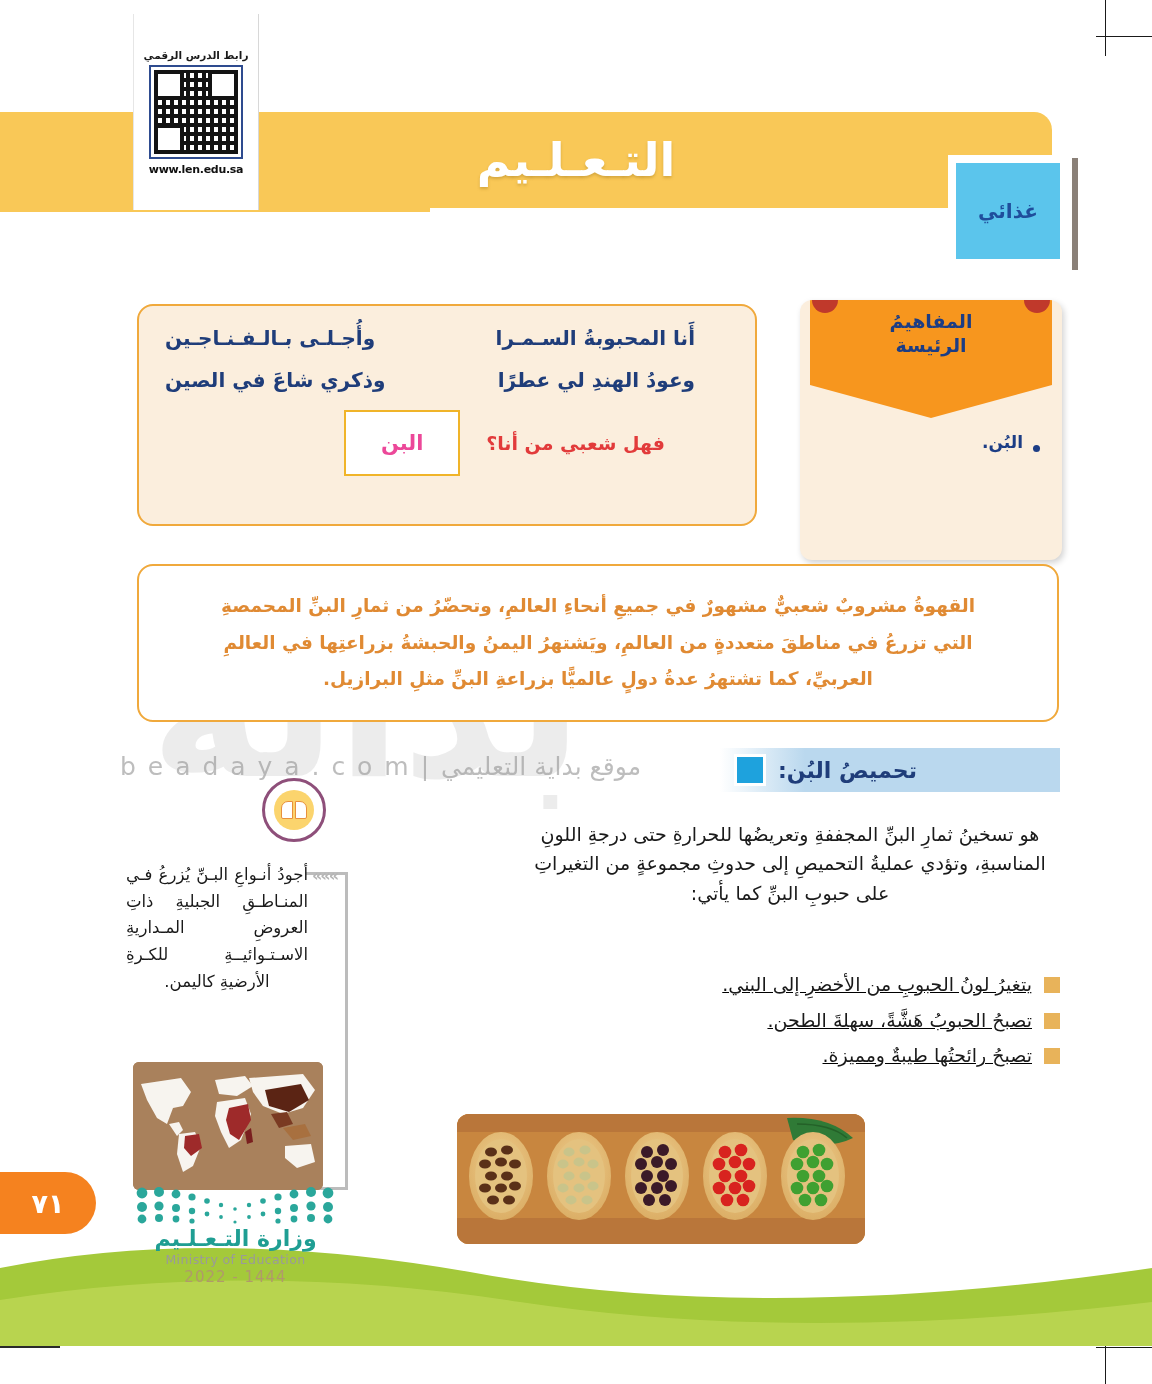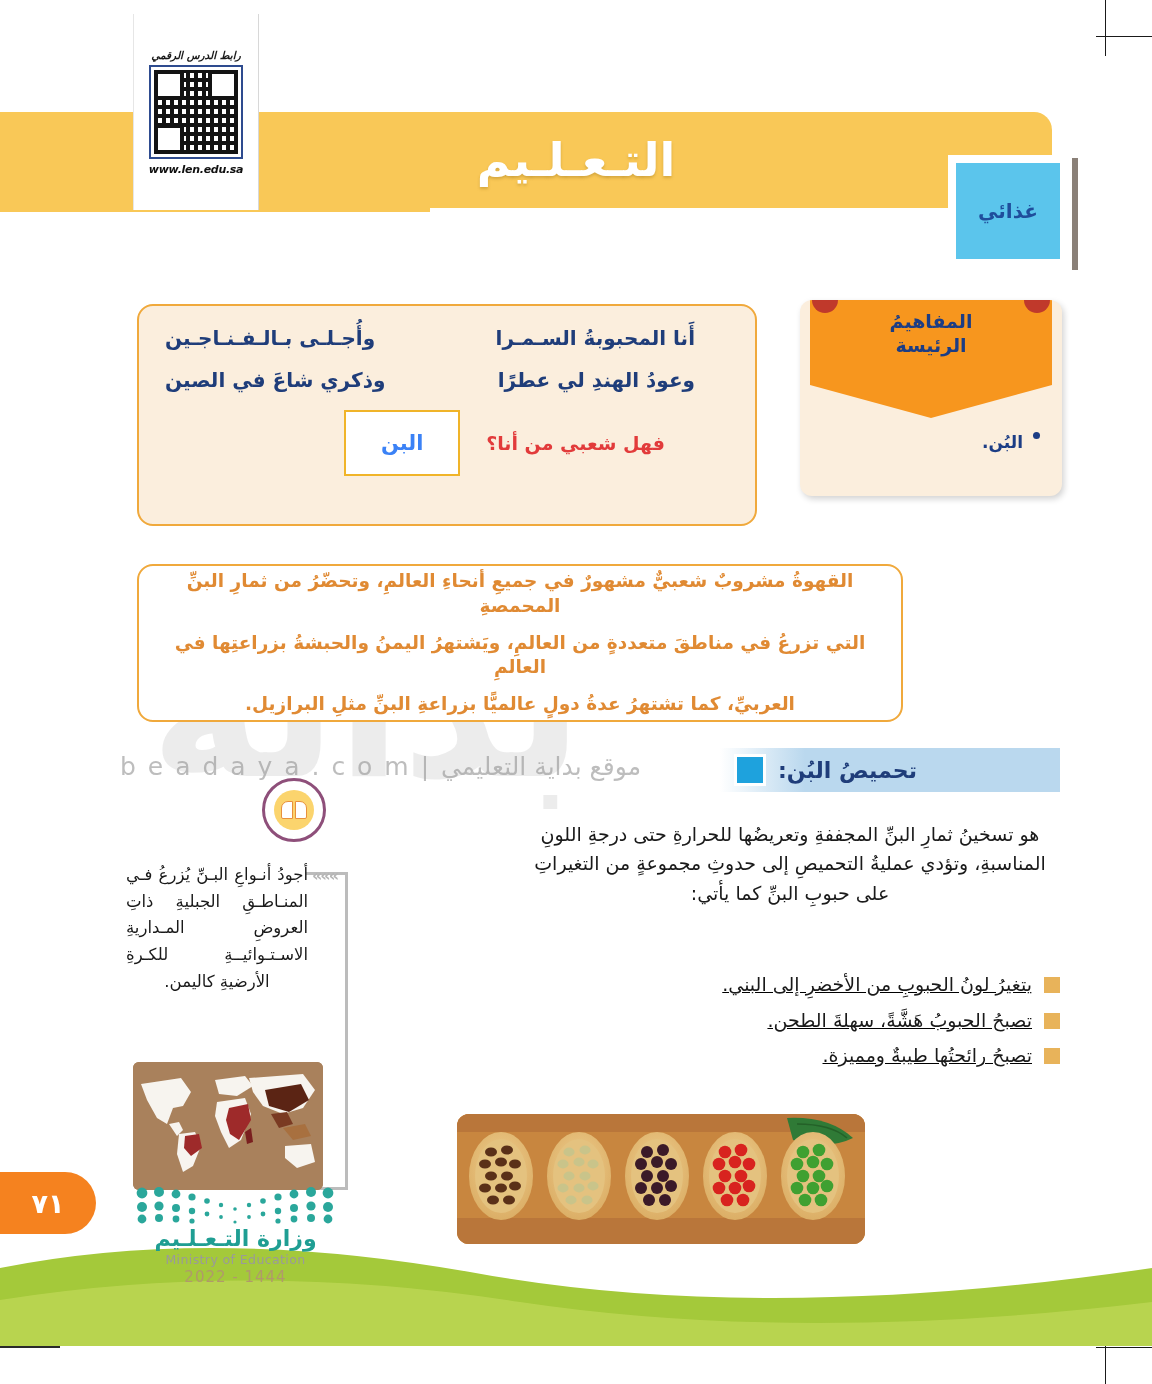--- a/index.html
+++ b/index.html
@@ -13,21 +13,21 @@
 
   
   .crop{position:absolute;background:#1a1a1a;}
   .crop.v{width:1px;height:56px;}
   .crop.h{height:1px;width:56px;}
 
   
   .qr-card{
     position:absolute;left:133px;top:14px;width:124px;height:196px;
     background:#ffffff;border-right:1px solid #d8d8d8;border-left:1px solid #e6e6e6;
-    display:flex;flex-direction:column;align-items:center;justify-content:center;gap:4px;font-style:italic;
+    display:flex;flex-direction:column;align-items:center;justify-content:center;gap:4px;
   }
   .qr-label{font-size:10.5px;font-weight:bold;color:#1a1a1a;letter-spacing:-0.2px;}
   .qr-box{width:84px;height:84px;border:2px solid #2e4b8f;padding:3px;background:#fff;}
   .qr-grid{width:100%;height:100%;
     background-image:
       repeating-linear-gradient(90deg,#000 0 4px,transparent 4px 8px),
       repeating-linear-gradient(0deg,#000 0 4px,transparent 4px 9px);
     background-blend-mode:multiply;opacity:.92;position:relative;}
   .qr-grid::before,.qr-grid::after,.qr-eye3{
     content:"";position:absolute;width:22px;height:22px;background:#fff;
@@ -60,36 +60,36 @@
     font-size:20px;font-weight:bold;color:#1f4e9c;
   }
   .tab-fold{
     position:absolute;right:122px;top:198px;width:0;height:0;
     border-top:44px solid #3fb3e3;border-right:0 solid transparent;border-left:32px solid transparent;
   }
   .tab-spine{position:absolute;right:74px;top:158px;width:6px;height:112px;background:#8a8078;}
 
   
   .concepts{
-    position:absolute;right:90px;top:300px;width:262px;height:196px;
+    position:absolute;right:90px;top:300px;width:262px;height:260px;
     background:#fbeedd;border-radius:12px;box-shadow:2px 3px 6px rgba(0,0,0,.18);
     overflow:hidden;
   }
   .concepts-flap{
     position:absolute;left:10px;right:10px;top:0;height:118px;background:#f7961e;
     clip-path:polygon(0 0,100% 0,100% 72%,50% 100%,0 72%);
     display:flex;flex-direction:column;align-items:center;justify-content:flex-start;
     padding-top:10px;box-sizing:border-box;
   }
   .concepts-flap span{font-size:19px;font-weight:bold;color:#1c3d85;line-height:1.25;}
   .pin{position:absolute;top:0;width:26px;height:13px;background:#c0392b;
        border-bottom-left-radius:13px;border-bottom-right-radius:13px;}
   .pin.r{right:12px;} .pin.l{left:12px;}
   .concepts-list{position:absolute;left:0;right:0;top:132px;padding:0 22px;}
-  .concepts-item{display:flex;align-items:flex-start;justify-content:flex-start;
+  .concepts-item{display:flex;align-items:flex-end;justify-content:flex-start;
     gap:10px;font-size:17px;font-weight:bold;color:#1c3d85;direction:rtl;}
   .dot{width:7px;height:7px;border-radius:50%;background:#1c3d85;flex:none;}
 
   
   .poem{
     position:absolute;left:137px;top:304px;width:620px;height:222px;
     background:#fbeedd;border:2px solid #f0a93c;border-radius:16px;
     box-sizing:border-box;padding:20px 26px 14px;
   }
   .poem-line{
@@ -99,26 +99,26 @@
   .poem-half{white-space:nowrap;}
   .poem-line .poem-half:first-child{margin-right:34px;}
   .poem-q{
     display:flex;align-items:center;justify-content:flex-start;gap:26px;
     direction:rtl;margin-top:10px;padding-right:64px;
   }
   .poem-q-text{font-size:19px;font-weight:bold;color:#e23b3b;}
   .answer-box{
     width:112px;height:62px;background:#ffffff;border:2px solid #f0b429;
     display:flex;align-items:center;justify-content:center;
-    font-size:21px;font-weight:bold;color:#3b82f6;
+    font-size:21px;font-weight:bold;color:#ec4899;
   }
 
   
   .intro{
-    position:absolute;left:137px;top:564px;width:766px;height:158px;
+    position:absolute;left:137px;top:564px;width:922px;height:158px;
     background:#ffffff;border:2px solid #f0a93c;border-radius:16px;
     box-sizing:border-box;padding:18px 34px;
     display:flex;flex-direction:column;justify-content:center;gap:12px;
   }
   .intro p{
     margin:0;font-size:18.5px;color:#e08a33;font-weight:bold;
     text-align:center;line-height:1.35;direction:rtl;
   }
 
   

